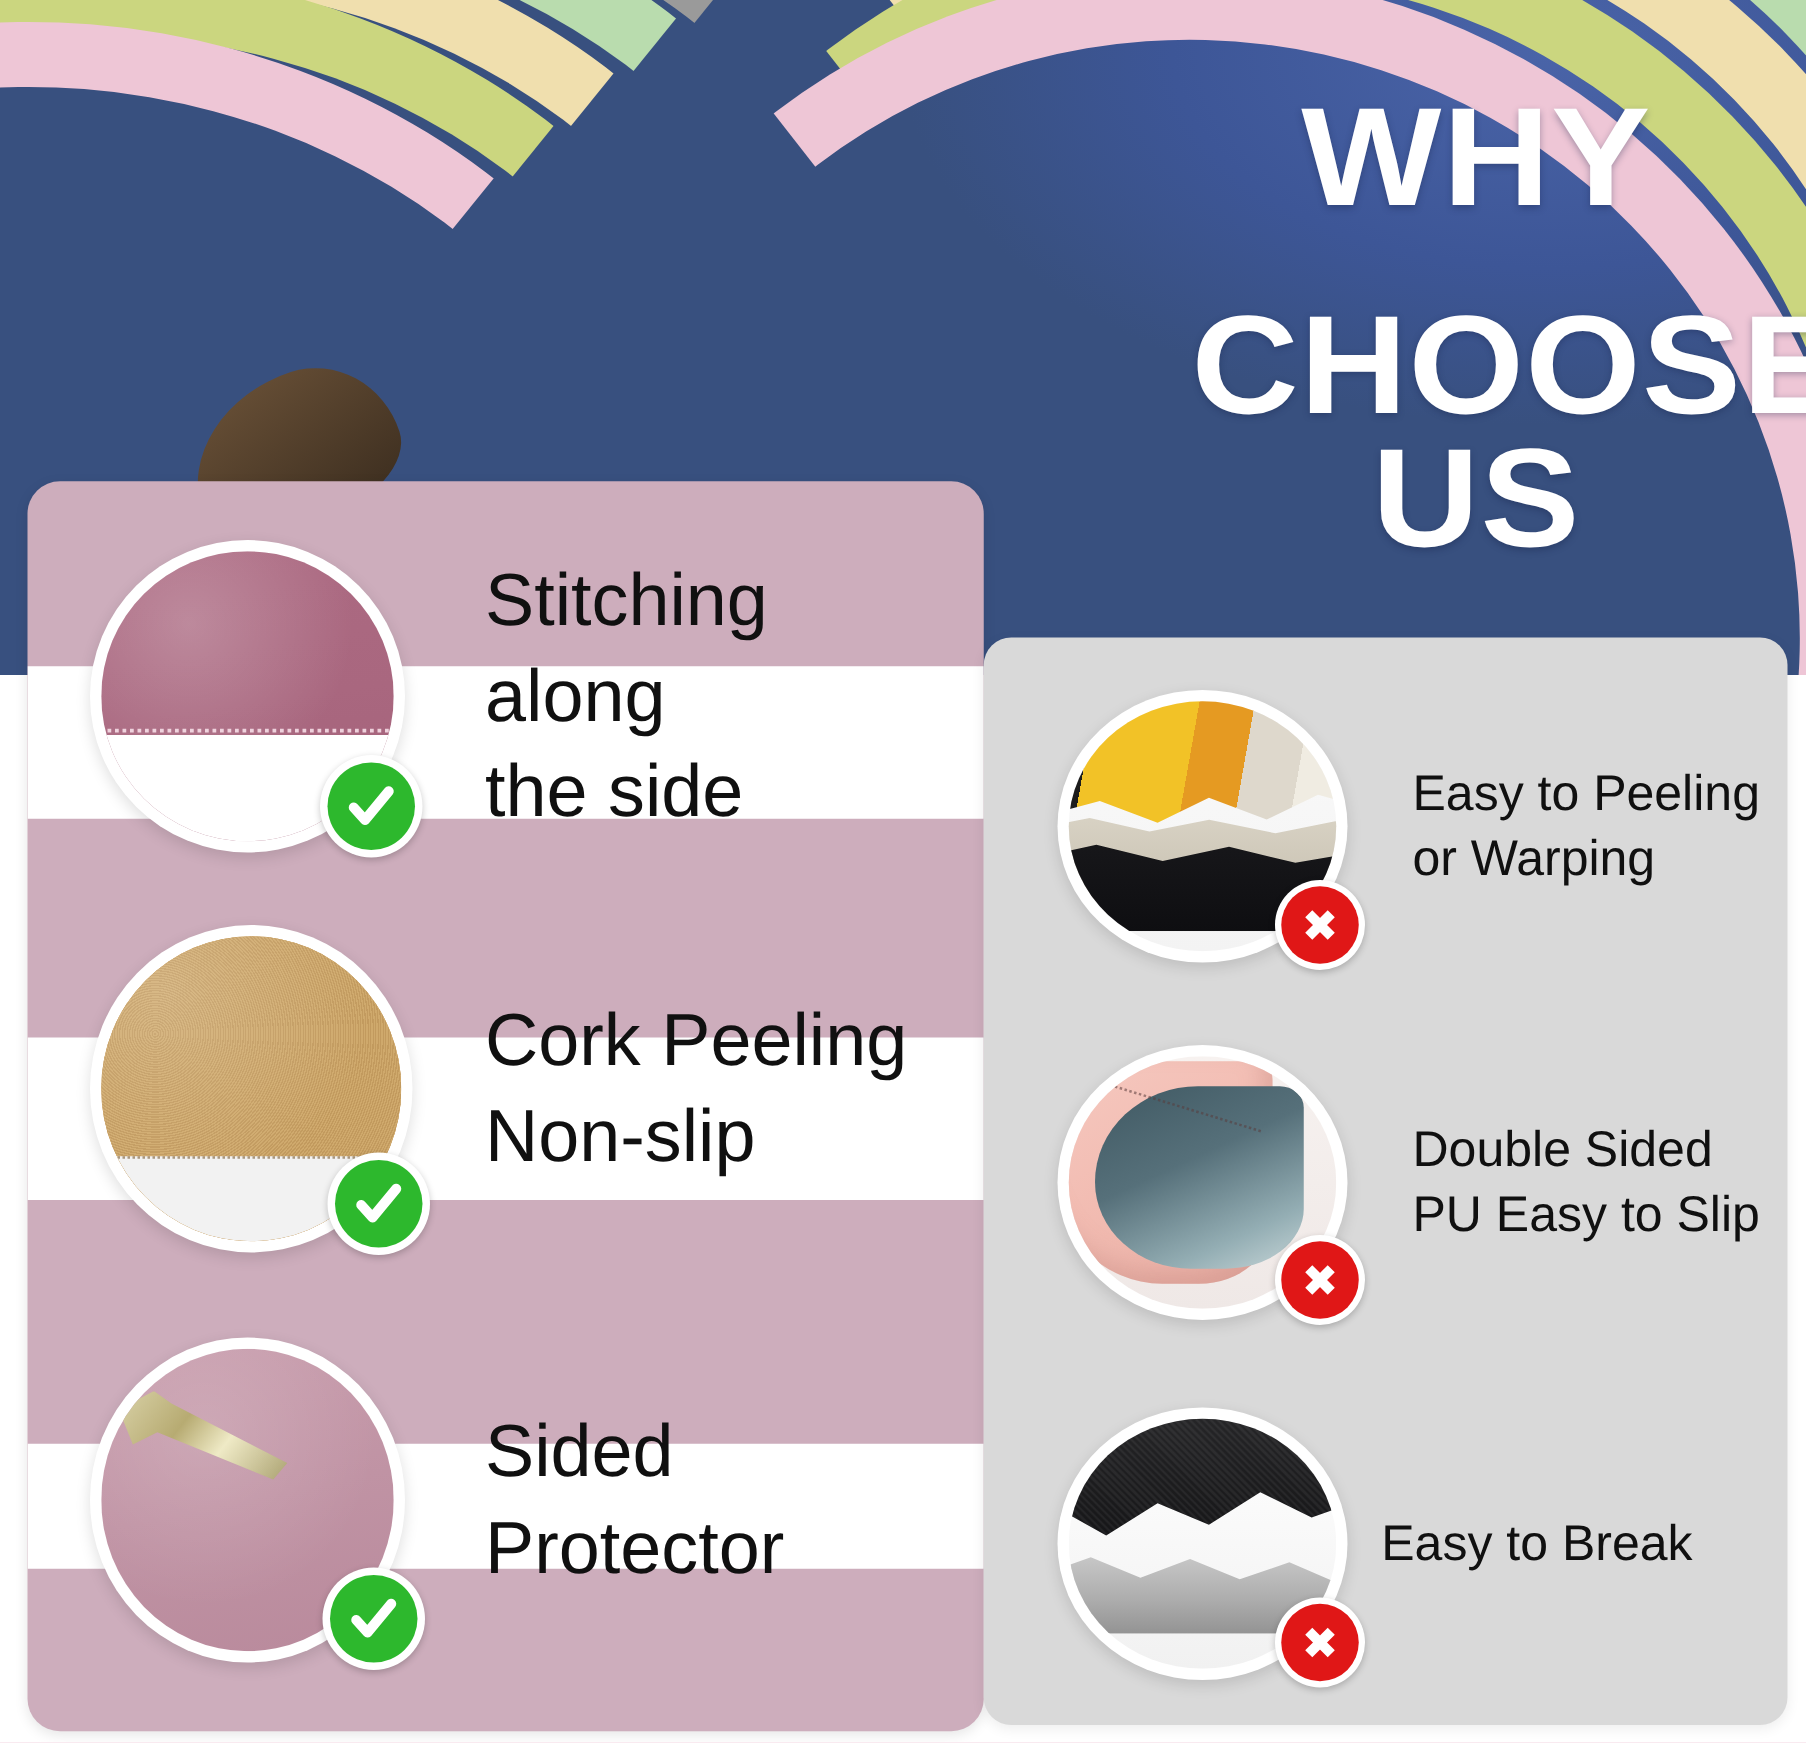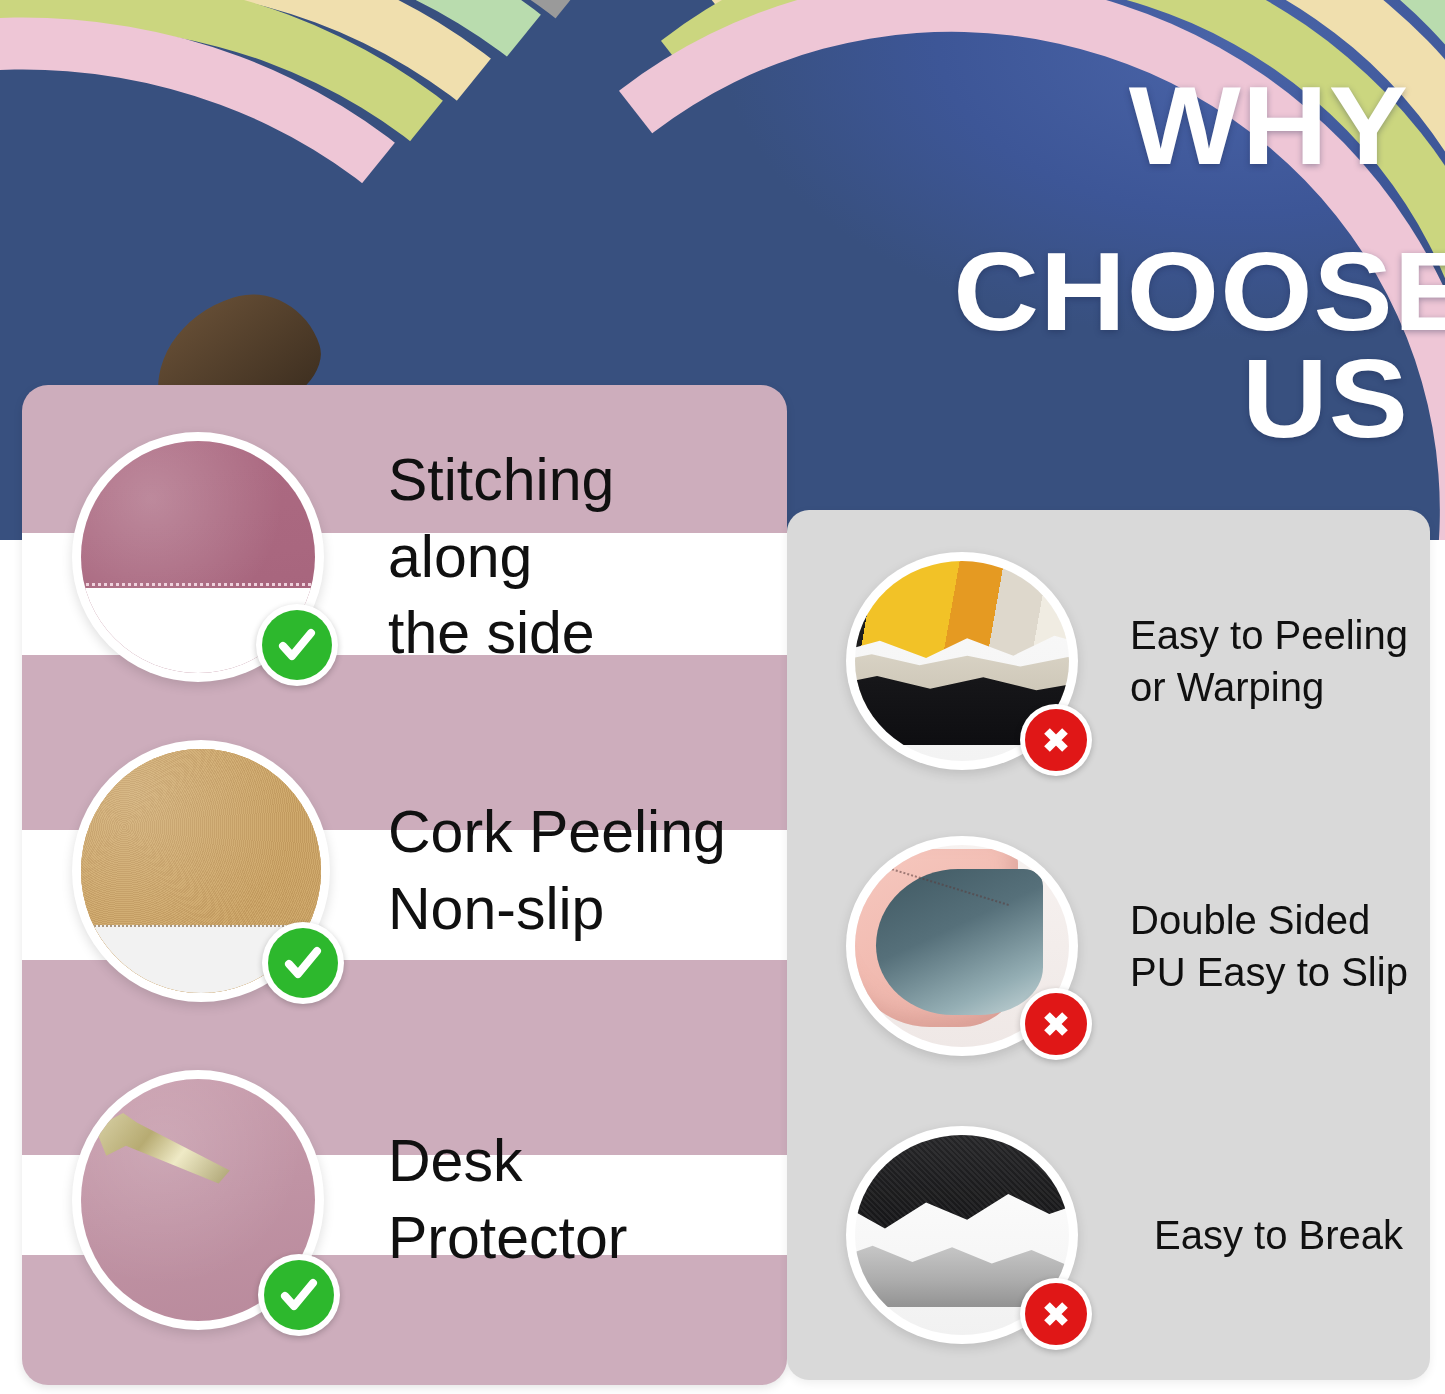--- a/index.html
+++ b/index.html
@@ -24,21 +24,21 @@
     position:absolute;
     border-style:solid;
     border-color:transparent;
     border-radius:50%;
     box-sizing:border-box;
   }
 
   
   #title{
     position:absolute;right:36px;top:72px;
-    width:430px;text-align:right;
+    width:430px;text-align:center;
     color:#ffffff;
     font-family:"Liberation Sans",sans-serif;
     font-weight:bold;
     letter-spacing:1px;
     line-height:.96;
     text-shadow:0 2px 6px rgba(20,32,70,.35);
   }
   #title .l1{display:block;font-size:112px;transform:scaleX(1.06);transform-origin:right center;}
   #title .l2{display:block;font-size:112px;margin-top:58px;transform:scaleX(1.06);transform-origin:right center;}
 
@@ -279,21 +279,21 @@
         </div>
       </div>
       <div class="badge ok" style="width:82px;height:82px;right:-16px;bottom:-6px;">
         <div class="disc">
           <svg width="44" height="44" viewBox="0 0 44 44">
             <path d="M8 23 L17 33 L36 10" fill="none" stroke="#ffffff" stroke-width="8" stroke-linecap="round" stroke-linejoin="round"></path>
           </svg>
         </div>
       </div>
     </div>
-    <div class="label pro" style="margin-left:64px;">Desk Protector</div>
+    <div class="label pro" style="margin-left:64px;">Sided Protector</div>
   </div>
 
   <div id="panel-con"></div>
 
   <div class="row" style="left:846px;top:836px;width:580px;height:220px;">
     <div class="thumb-wrap">
       <div class="thumb" style="width:232px;height:220px;">
         <div class="inner">
           <div class="photo ph-pu">
             <div class="sheet"></div>
@@ -348,16 +348,16 @@
         </div>
       </div>
       <div class="badge no" style="width:72px;height:72px;right:-14px;bottom:-6px;">
         <div class="disc">
           <svg width="36" height="36" viewBox="0 0 36 36">
             <path d="M9 9 L27 27 M27 9 L9 27" fill="none" stroke="#ffffff" stroke-width="8" stroke-linecap="butt"></path>
           </svg>
         </div>
       </div>
     </div>
-    <div class="label con" style="margin-left:76px;">Easy to Break</div>
+    <div class="label con" style="margin-left:27px;">Easy to Break</div>
   </div>
 
 </div>
 
 </body></html>

